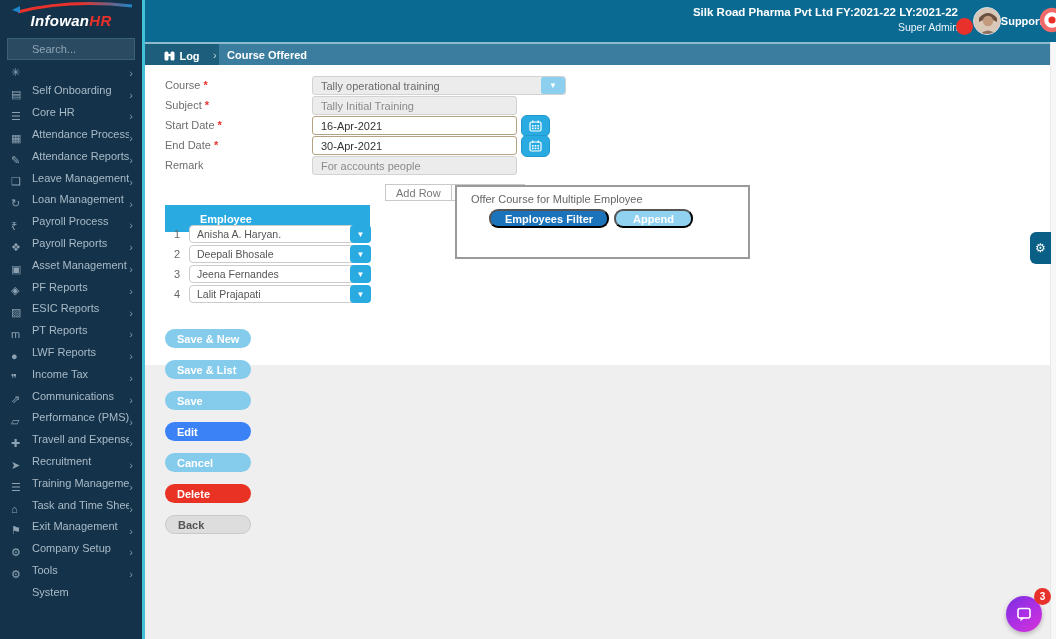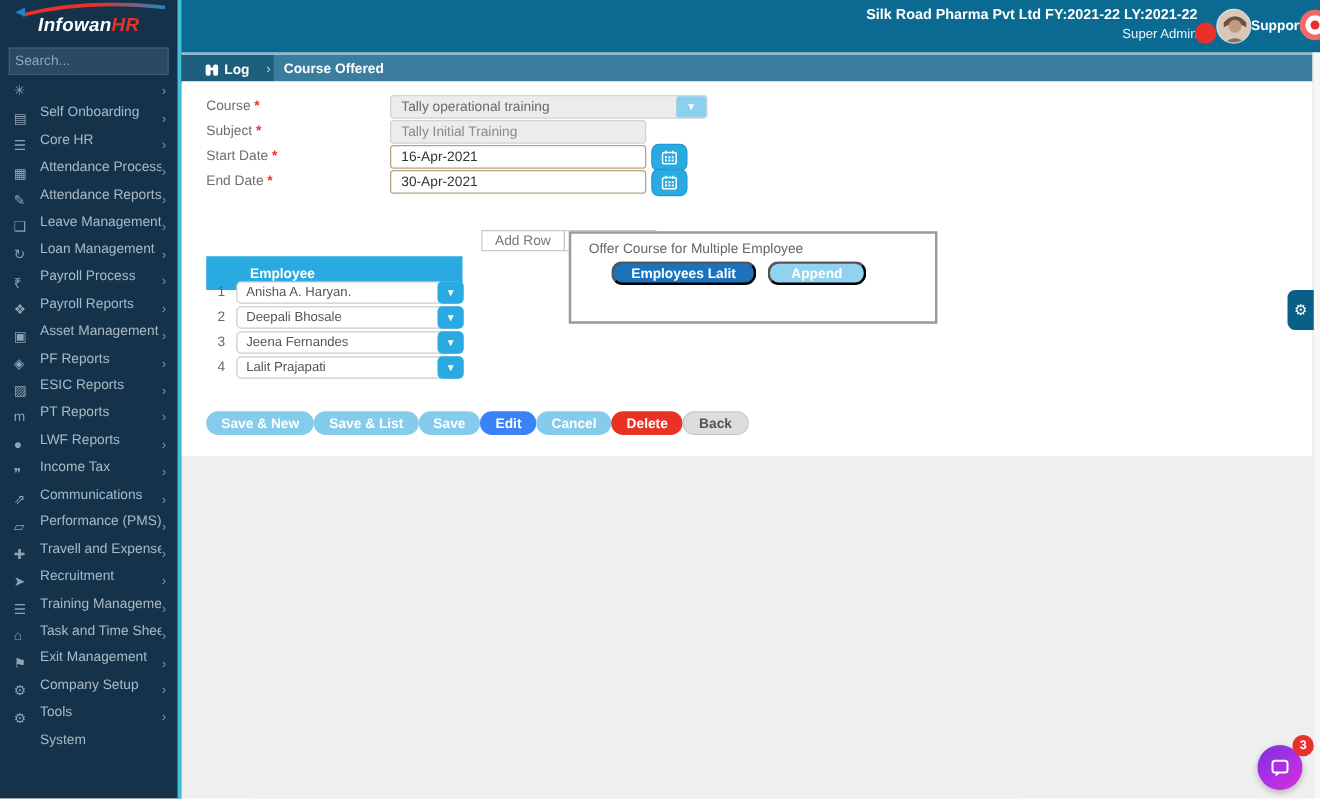--- a/index.html
+++ b/index.html
@@ -9,21 +9,21 @@
   
   .sidebar{position:absolute;left:0;top:0;width:145px;height:639px;background:#14334A;
            border-right:3px solid #41C0D6;box-sizing:border-box;}
   .logo{position:relative;height:32px;display:flex;align-items:flex-end;justify-content:center;}
   .logo-arc{position:absolute;left:8px;top:2px;}
   .logo-text{font-size:15px;font-weight:bold;font-style:italic;letter-spacing:.3px;line-height:1;margin-bottom:4px;}
   .logo-text .l{color:#fff;}
   .logo-text .r{color:#E8312A;}
   .search-wrap{margin:6px 7px 4px 7px;}
   .search-input{width:100%;box-sizing:border-box;height:22px;background:#2A4A61;border:1px solid #3B5F78;
-                color:#9FB3C2;font-size:11px;padding:3px 4px;outline:none;font-family:"Liberation Sans",sans-serif;}
+                color:#9FB3C2;font-size:11px;padding:3px 24px;outline:none;font-family:"Liberation Sans",sans-serif;}
   .search-input::placeholder{color:#8FA5B5;}
   .menu{position:absolute;top:62px;left:0;right:0;}
   .side-item{height:21.8px;display:flex;align-items:center;padding:0 9px 0 11px;color:#A9BAC7;font-size:11px;cursor:pointer;}
   .si-icon{width:21px;color:#8DA2B2;font-size:11px;flex:0 0 21px;}
   .si-label{flex:1;white-space:nowrap;overflow:hidden;margin-top:35px;}
   .si-chev{color:#7F95A6;font-size:11px;}
 
   
   .header{position:absolute;left:145px;top:0;right:0;height:42px;background:#0B6A92;}
   .mood-pill{position:absolute;left:10px;top:9px;height:20px;padding:0 14px;border:1px dashed #CFE3EC;
@@ -87,21 +87,21 @@
 
   .multi-panel{position:absolute;left:310px;top:120px;width:295px;height:74px;border:2px solid #9A9A9A;
                background:#fff;box-sizing:border-box;}
   .mp-title{position:absolute;left:14px;top:6px;font-size:11px;color:#666;}
   .mp-filter{position:absolute;left:32px;top:22px;height:19px;padding:0 14px;background:#1B74BB;border-radius:9px;
              color:#fff;font-weight:bold;font-size:11px;display:flex;align-items:center;cursor:pointer;}
   .mp-append{position:absolute;left:157px;top:22px;height:19px;padding:0 17px;background:#90D2F0;border-radius:9px;
              color:#fff;font-weight:bold;font-size:11px;display:flex;align-items:center;cursor:pointer;text-align:right;}
   .mp-note{position:absolute;left:32px;top:43px;width:112px;font-size:11px;color:#E25757;line-height:1.3;}
 
-  .actions{position:absolute;left:20px;top:264px;display:flex;gap:0;}
+  .actions{position:absolute;left:20px;top:264px;display:flex;gap:12px;flex-direction:column;}
   .act{height:19px;padding:0 12px;border-radius:10px;color:#fff;font-weight:bold;font-size:11px;
        display:flex;align-items:center;border:none;cursor:pointer;font-family:"Liberation Sans",sans-serif;}
   .v-light{background:#85CBEC;}
   .v-blue{background:#3b82f6;}
   .v-red{background:#E93223;}
   .v-gray{background:#DDDDDD;color:#555;border:1px solid #C8C8C8;}
 
   .gear-tab{position:absolute;right:5px;top:232px;width:21px;height:32px;background:#0A5F86;
             border-radius:6px 0 0 6px;color:#fff;display:flex;align-items:center;justify-content:center;
             font-size:12px;cursor:pointer;}
@@ -199,20 +199,24 @@
           <rect x="3" y="5" width="1.6" height="1.6" fill="#fff"></rect>
             <rect x="5.7" y="5" width="1.6" height="1.6" fill="#fff"></rect>
           <rect x="8.4" y="5" width="1.6" height="1.6" fill="#fff"></rect>
             <rect x="3" y="7.6" width="1.6" height="1.6" fill="#fff"></rect>
           <rect x="5.7" y="7.6" width="1.6" height="1.6" fill="#fff"></rect>
             <rect x="8.4" y="7.6" width="1.6" height="1.6" fill="#fff"></rect>
         </svg>
       </div>
     </div>
 
+    <div class="form-row fr4">
+      <span class="f-label"><span>Remark</span></span>
+      <input class="f-input-dis" type="text" readonly="" value="For accounts people" style="">
+    </div>
 
     <div class="row-btn-group">
       <button class="row-btn">Add Row</button>
       <button class="row-btn">Insert Row</button>
     </div>
 
     <div class="emp-header">
       <span>Employee</span>
     </div>
     <div class="emp-rows">
@@ -241,21 +245,21 @@
           <span class="emp-num">4</span>
           <div class="emp-select">
             <span class="txt">Lalit Prajapati</span>
             <span class="caret">▼</span>
           </div>
         </div>
       </div>
 
     <div class="multi-panel">
       <div class="mp-title">Offer Course for Multiple Employee</div>
-      <button class="mp-filter">Employees Lalit</button>
+      <button class="mp-filter">Employees Filter</button>
       <button class="mp-append">Append</button>
     </div>
 
     <div class="actions">
         <button class="act v-light">Save &amp; New</button>
         <button class="act v-light">Save &amp; List</button>
         <button class="act v-light">Save</button>
         <button class="act v-blue">Edit</button>
         <button class="act v-light">Cancel</button>
         <button class="act v-red">Delete</button>

